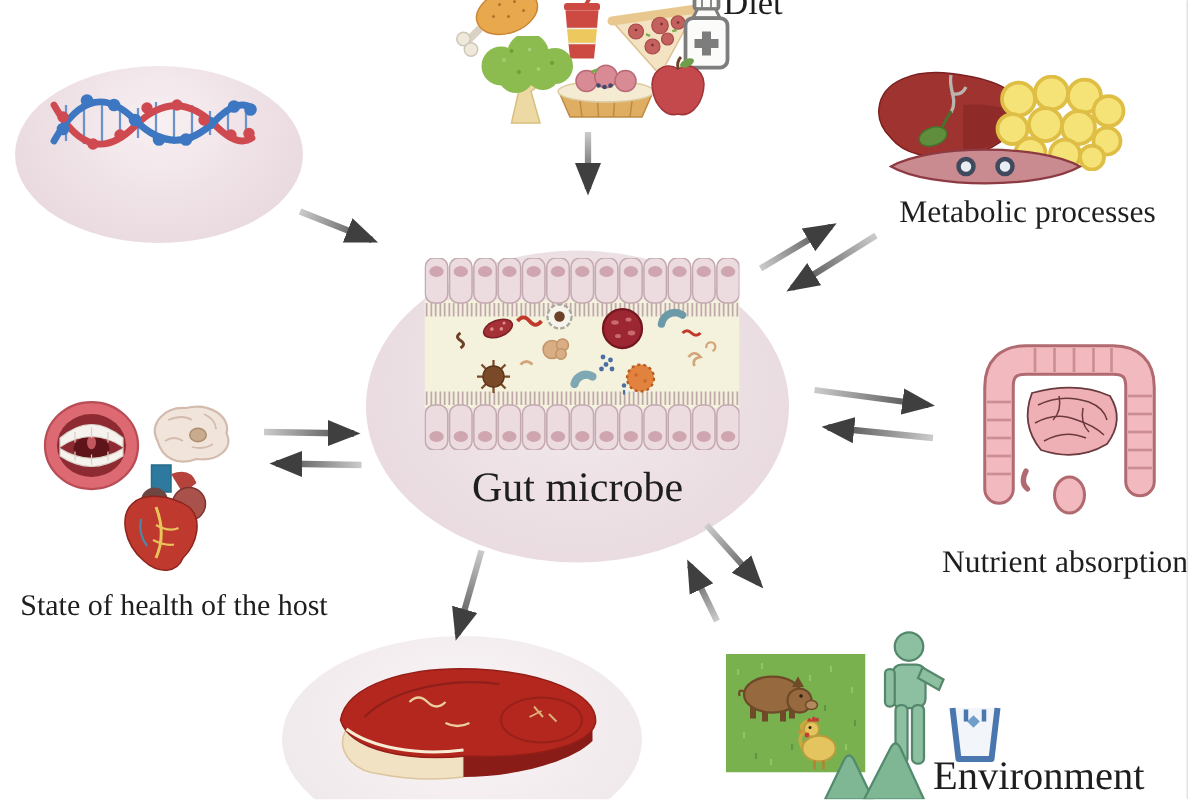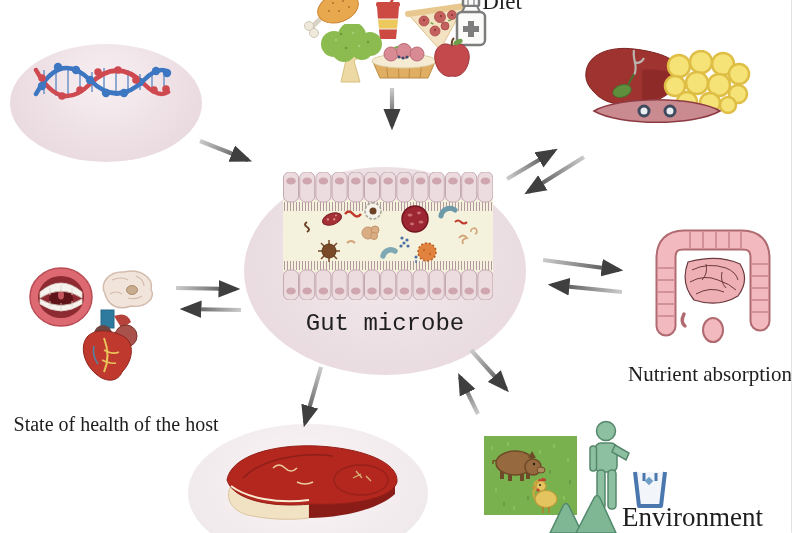--- a/index.html
+++ b/index.html
@@ -236,20 +236,21 @@
         <circle cx="25" cy="52" r="10"></circle>
       <circle cx="48" cy="53" r="10"></circle>
         <circle cx="66" cy="55" r="8"></circle>
     </g>
   </svg>
   <svg class="abs" style="left:592px;top:94px;" width="130" height="34" viewBox="0 0 130 34">
     <path d="M2,17 C28,2 102,2 128,17 C102,32 28,32 2,17 Z" fill="#c98b90" stroke="#8e3a42" stroke-width="1.5"></path>
     <circle cx="52" cy="17" r="5" fill="#e8eef2" stroke="#3f4a5e" stroke-width="3"></circle>
     <circle cx="78" cy="17" r="5" fill="#e8eef2" stroke="#3f4a5e" stroke-width="3"></circle>
   </svg>
+  <div class="lbl" style="left:575px;top:130px;width:220px;font-size:21px;">Metabolic processes</div>
 
   <svg class="abs" style="left:283px;top:172px;" width="210" height="128" viewBox="0 0 210 128">
     <defs>
       <pattern id="villi" width="3" height="10" patternUnits="userSpaceOnUse">
         <path d="M1.5,0 V10" stroke="#b498a0" stroke-width="1"></path>
       </pattern>
       <g id="cellT">
         <rect x="0.5" y="0" width="15" height="30" rx="6" fill="#ecdce0" stroke="#c4a9b0" stroke-width="1"></rect>
         <ellipse cx="8" cy="9" rx="4.8" ry="3.6" fill="#cfa6b0"></ellipse>
       </g>
@@ -326,21 +327,21 @@
         <circle cx="118" cy="74" r="1.6"></circle>
           <circle cx="125" cy="74" r="1.6"></circle>
       </g>
       <circle cx="144" cy="80" r="9" fill="#e2823f" stroke="#b85a20" stroke-width="1.5" stroke-dasharray="2 2"></circle>
       <circle cx="141" cy="78" r="1.2" fill="#c96a2a"></circle>
         <circle cx="147" cy="82" r="1.2" fill="#c96a2a"></circle>
       <circle cx="133" cy="85" r="1.5" fill="#4a6fa5"></circle>
         <line x1="133" y1="88" x2="133" y2="91" stroke="#4a6fa5" stroke-width="1.4"></line>
     </g>
   </svg>
-  <div class="lbl" style="left:295px;top:311px;width:180px;font-size:24px;font-family:Liberation Mono, monospace;">Gut microbe</div>
+  <div class="lbl" style="left:295px;top:311px;width:180px;font-size:28px;">Gut microbe</div>
 
   <svg class="abs" style="left:648px;top:228px;" width="130" height="118" viewBox="0 0 130 118">
     <path d="M18,98 L18,30 Q18,12 36,12 L94,12 Q112,12 112,30 L112,93" fill="none" stroke="#b06a70" stroke-width="21" stroke-linecap="round" stroke-linejoin="round"></path>
     <path d="M18,98 L18,30 Q18,12 36,12 L94,12 Q112,12 112,30 L112,93" fill="none" stroke="#f2babf" stroke-width="17" stroke-linecap="round" stroke-linejoin="round"></path>
     <g stroke="#cc8e94" stroke-width="1.8">
       <line x1="10" y1="40" x2="26" y2="40"></line>
         <line x1="10" y1="52" x2="26" y2="52"></line>
       <line x1="10" y1="64" x2="26" y2="64"></line>
         <line x1="10" y1="76" x2="26" y2="76"></line>
         <line x1="10" y1="88" x2="26" y2="88"></line>
@@ -386,21 +387,21 @@
   <svg class="abs" style="left:74px;top:308px;" width="68" height="78" viewBox="0 0 68 78">
     <rect x="27" y="2" width="13" height="18" fill="#2e7a9e" stroke="#256b8c" stroke-width="1"></rect>
     <path d="M40,8 Q53,3 57,14 L48,21 Z" fill="#b5433c"></path>
     <circle cx="52" cy="28" r="11" fill="#a8524b" stroke="#7c332e" stroke-width="1"></circle>
     <circle cx="29" cy="26" r="9" fill="#6e4540"></circle>
     <path d="M14,28 C6,36 8,54 22,66 C32,75 44,74 48,64 C58,54 61,38 52,30 C40,22 22,20 14,28 Z" fill="#c0392f" stroke="#8e241c" stroke-width="1"></path>
     <path d="M30,30 Q37,48 30,64" stroke="#e8c45a" stroke-width="2" fill="none"></path>
     <path d="M30,42 Q39,47 45,44 M28,52 Q36,56 42,55" stroke="#e8c45a" stroke-width="1.5" fill="none"></path>
     <path d="M20,38 Q18,48 24,56" stroke="#4a88a8" stroke-width="1.5" fill="none"></path>
   </svg>
-  <div class="lbl" style="left:0px;top:393px;width:232px;font-size:20px;margin-top:20px;">State of health of the host</div>
+  <div class="lbl" style="left:0px;top:393px;width:232px;font-size:20px;">State of health of the host</div>
 
   <svg class="abs" style="left:213px;top:438px;" width="196" height="88" viewBox="0 0 196 88">
     <path d="M18,48 C10,62 22,76 40,78 C60,82 80,82 96,80 L96,60 C60,64 30,60 18,48 Z" fill="#f2e2c4" stroke="#dcc49c" stroke-width="1"></path>
     <path d="M96,80 C130,80 168,70 182,56 L182,42 L96,58 Z" fill="#8a1c17"></path>
     <path d="M14,42 C18,18 60,6 104,8 C148,10 186,24 184,44 C180,60 140,68 98,66 C58,70 20,62 14,42 Z" fill="#b3271e" stroke="#941f18" stroke-width="1"></path>
     <path d="M30,40 C50,20 90,14 120,18" stroke="#8e1f1a" stroke-width="1.5" fill="none"></path>
     <ellipse cx="148" cy="42" rx="27" ry="15" stroke="#8e1f1a" stroke-width="1.3" fill="none" opacity="0.75"></ellipse>
     <path d="M60,30 q6,-6 12,0 q6,6 12,0 M84,44 q8,4 16,0" stroke="#eccf9e" stroke-width="1.5" fill="none"></path>
     <path d="M140,40 l8,-4 m-5,-3 l6,7 m4,-2 l5,5" stroke="#d9b37a" stroke-width="1.3" fill="none"></path>
     <path d="M18,48 C34,60 64,66 96,62" stroke="#f7ecd4" stroke-width="2" fill="none"></path>

